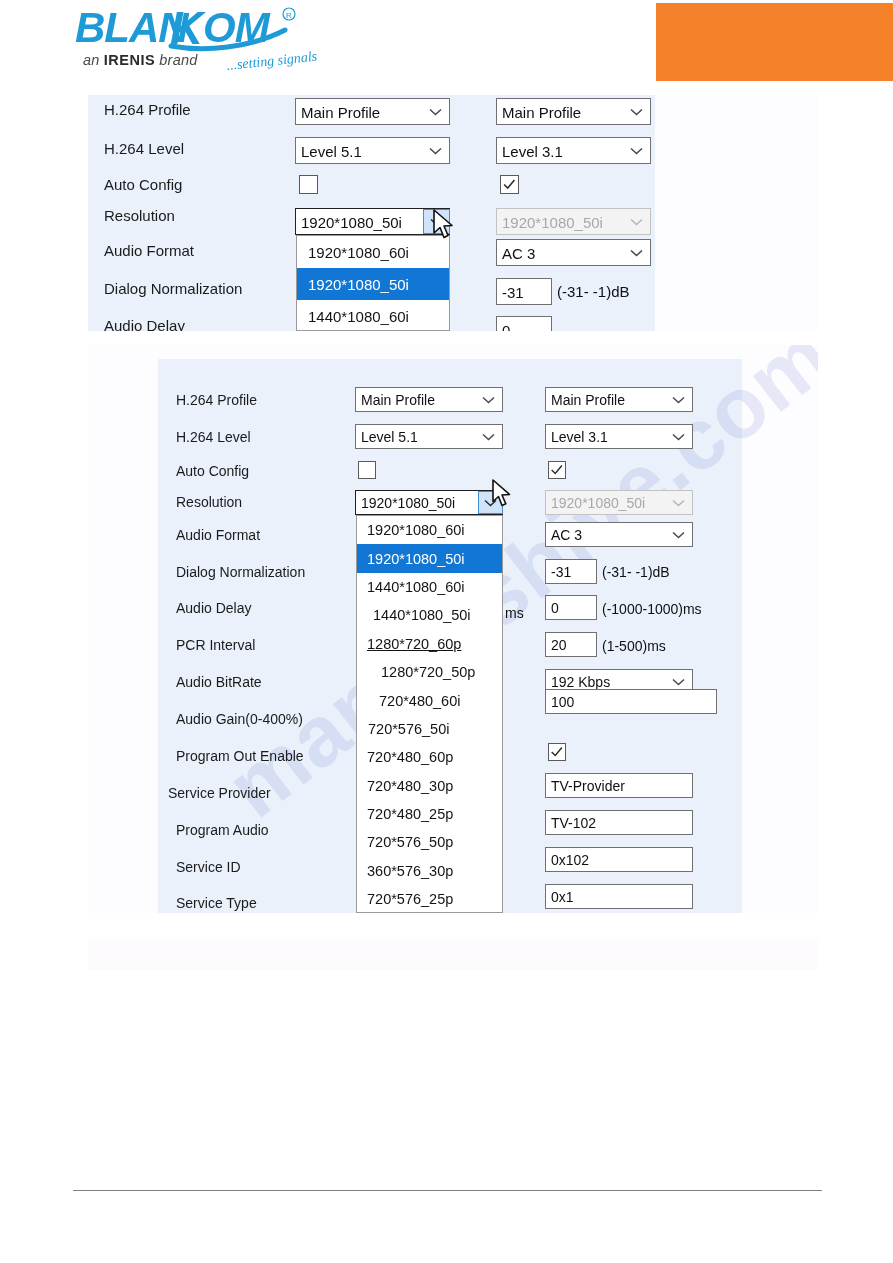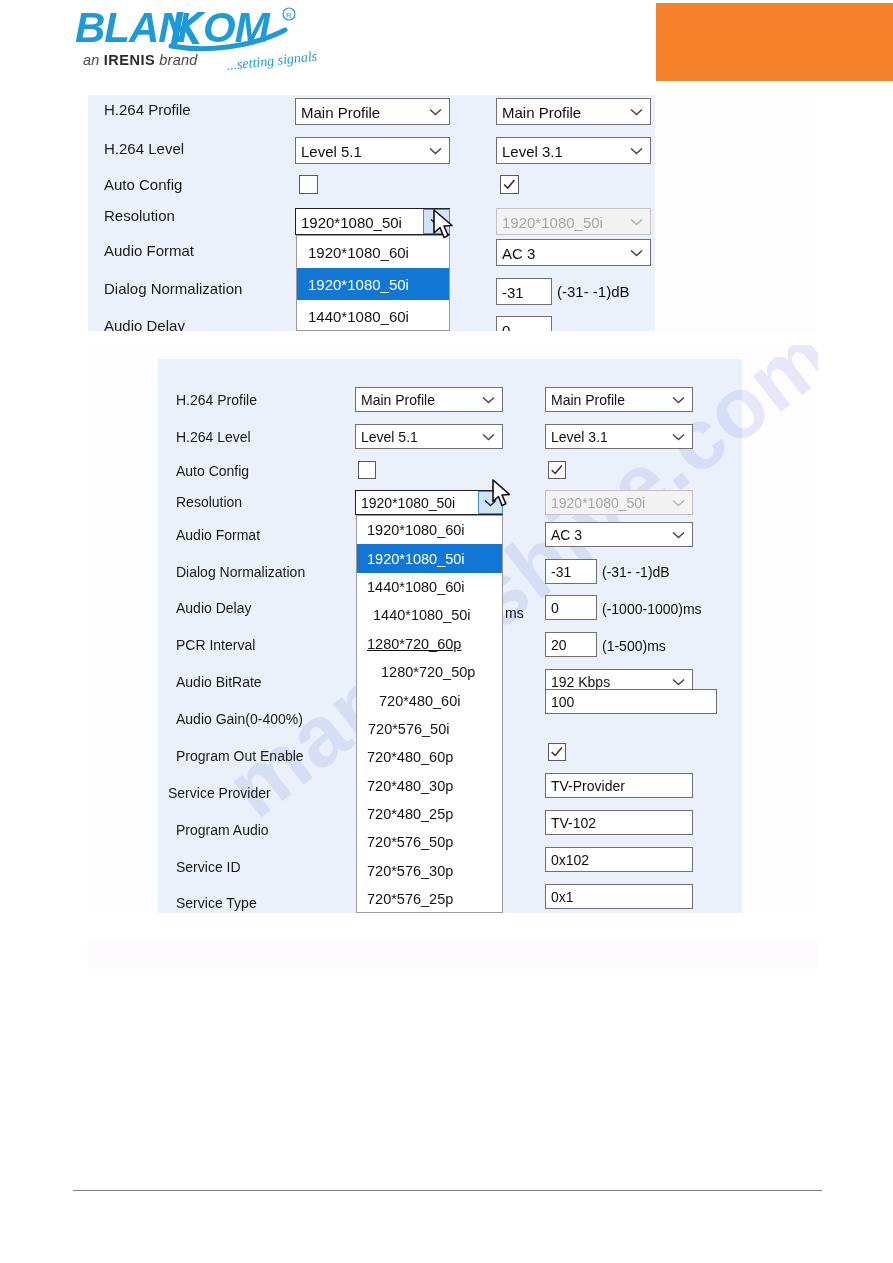--- a/index.html
+++ b/index.html
@@ -343,21 +343,21 @@
         <div class="opt" style="height: 28.4px; padding-left: 10px;">1440*1080_60i</div>
         <div class="opt" style="height: 28.4px; padding-left: 16px;">1440*1080_50i</div>
         <div class="opt" style="height: 28.4px; padding-left: 10px; text-decoration: underline;">1280*720_60p</div>
         <div class="opt" style="height: 28.4px; padding-left: 24px;">1280*720_50p</div>
         <div class="opt" style="height: 28.4px; padding-left: 22px;">720*480_60i</div>
         <div class="opt" style="height: 28.4px; padding-left: 11px;">720*576_50i</div>
         <div class="opt" style="height: 28.4px; padding-left: 10px;">720*480_60p</div>
         <div class="opt" style="height: 28.4px; padding-left: 10px;">720*480_30p</div>
         <div class="opt" style="height: 28.4px; padding-left: 10px;">720*480_25p</div>
         <div class="opt" style="height: 28.4px; padding-left: 10px;">720*576_50p</div>
-        <div class="opt" style="height: 28.4px; padding-left: 10px;">720*576_30p</div>
+        <div class="opt" style="height: 28.4px; padding-left: 10px;">360*576_30p</div>
         <div class="opt" style="height: 28.4px; padding-left: 10px;">720*576_25p</div>
       </div>
 
     <div class="suffix" style="left:347px; top:246px;">ms</div>
 
     <div class="field combo" style="left:387px; top:28px; width:148px; height:25px;">
       <span class="val">Main Profile</span>
       <svg class="caret" viewBox="0 0 13 8">
           <path d="M1 1.5 L6.5 6.5 L12 1.5" stroke="#4a4a4a" stroke-width="1.5" fill="none"></path>
         </svg>

